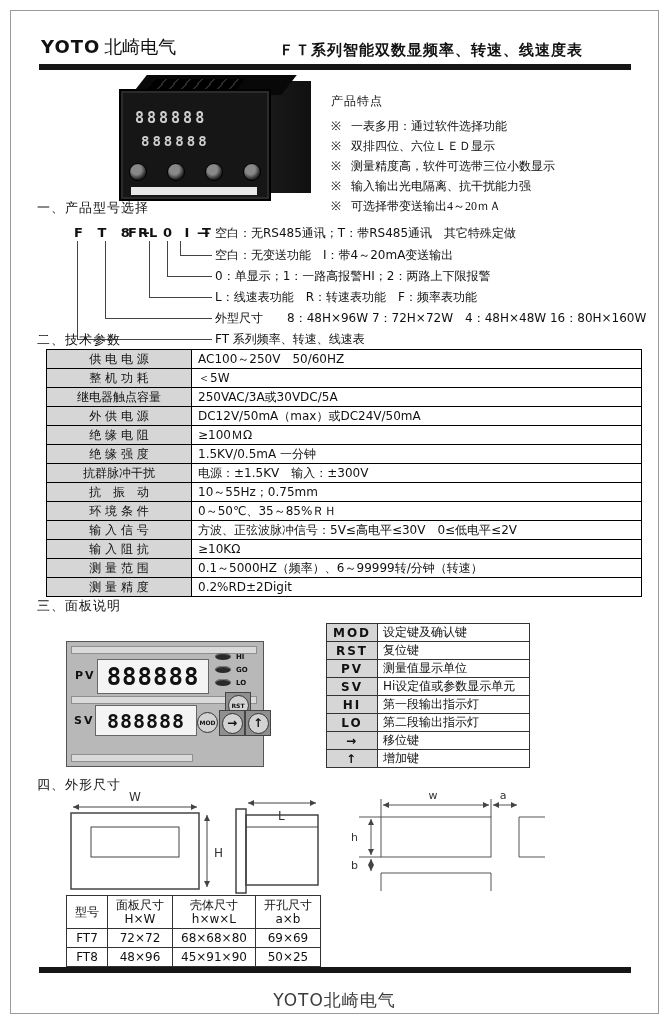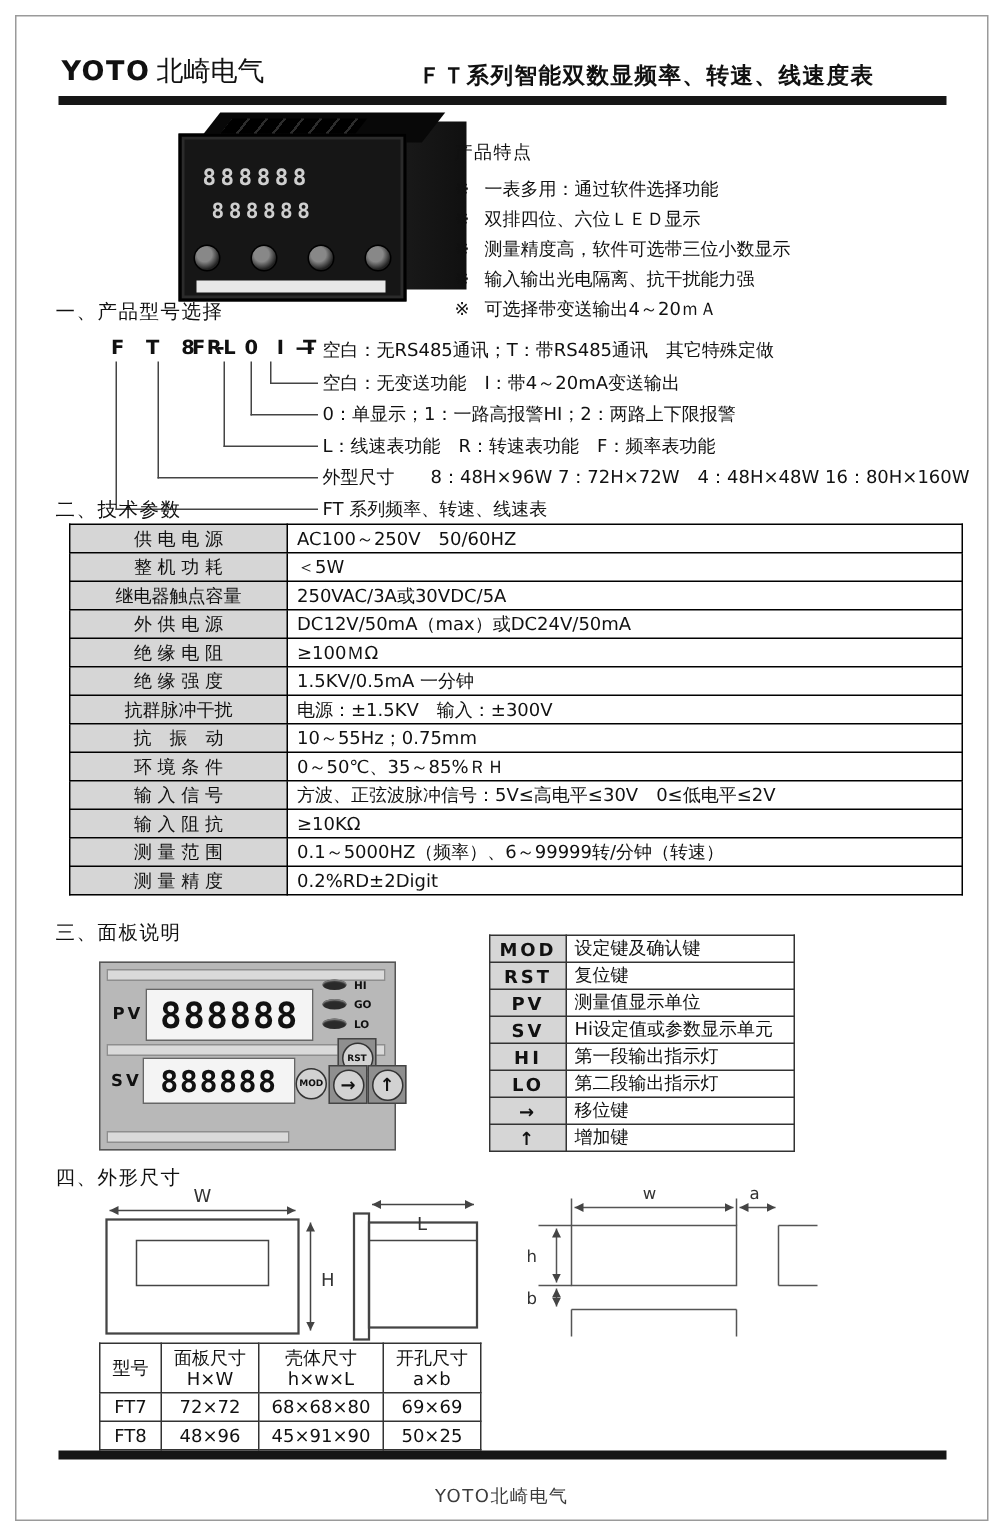--- a/index.html
+++ b/index.html
@@ -27,21 +27,21 @@
                 background:repeating-linear-gradient(90deg,#000 0 10px,#2c2c2c 10px 12px);transform:skewX(-38deg);}
   .photo .drow{position:absolute;left:14px;color:#cfcfcf;font-family:"DejaVu Sans Mono","Liberation Mono",monospace;
                font-weight:bold;letter-spacing:3px;}
   .photo .drow.pv{top:18px;font-size:15px;}
   .photo .drow.sv{top:42px;font-size:14px;left:20px;}
   .photo .btns{position:absolute;left:8px;top:72px;width:132px;display:flex;justify-content:space-between;}
   .photo .pbtn{width:16px;height:16px;border-radius:50%;
                background:radial-gradient(circle at 40% 35%,#888 0 35%,#222 70%);border:1px solid #000;}
   .photo .label-strip{position:absolute;left:10px;bottom:4px;width:126px;height:8px;background:#e8e8e8;}
   
-  .features{position:absolute;left:292px;top:82px;width:330px;}
+  .features{position:absolute;left:320px;top:82px;width:330px;font-family:Liberation Serif, serif;}
   .features .fh{font-size:12px;margin-bottom:6px;letter-spacing:1px;}
   .features ul{list-style:none;margin:0;padding:0;}
   .features li{font-size:12px;line-height:20px;white-space:nowrap;}
   .features li .b{margin-right:10px;}
   
   .sec{position:absolute;left:26px;font-size:13px;letter-spacing:1px;}
   
   .model{position:absolute;left:28px;top:210px;width:606px;height:128px;font-size:12px;}
   .model .code{position:absolute;top:4px;font-weight:bold;font-size:13px;white-space:nowrap;}
   .model .c1{left:35px;letter-spacing:5px;text-align:right;}
@@ -80,21 +80,21 @@
   
   .keys{position:absolute;left:315px;top:612px;width:204px;border-collapse:collapse;font-size:12px;}
   .keys td{border:1px solid #333;height:17px;padding:0 5px;white-space:nowrap;}
   .keys td.k{background:#d6d6d6;width:40px;text-align:center;font-weight:bold;letter-spacing:2px;}
   
   .dims-svg{position:absolute;left:30px;top:776px;}
   .dimtab{position:absolute;left:55px;top:884px;border-collapse:collapse;font-size:12px;text-align:center;}
   .dimtab td{border:1px solid #333;padding:2px 8px;white-space:nowrap;}
   .dimtab .hd div{line-height:14px;}
   
-  .footer{position:absolute;left:0;top:978px;width:647px;text-align:center;font-size:12px;color:#3c3c3c;letter-spacing:1px;}
+  .footer{position:absolute;left:0;top:978px;width:647px;text-align:center;font-size:17px;color:#3c3c3c;letter-spacing:1px;}
   svg text{font-family:"DejaVu Sans","Liberation Sans",sans-serif;fill:#333;}
 </style>
 </head>
 <body>
 
 <div class="sheet">
 
   <div class="brand">
     <span class="en">YOTO</span><span class="cn">北崎电气</span>
   </div>
@@ -201,21 +201,21 @@
           <td class="l">测 量 范 围</td>
           <td>0.1～5000HZ（频率）、6～99999转/分钟（转速）</td>
         </tr>
     <tr>
           <td class="l">测 量 精 度</td>
           <td>0.2%RD±2Digit</td>
         </tr>
   </tbody>
     </table>
 
-  <div class="sec" style="top:602px;text-align:right;">三、面板说明</div>
+  <div class="sec" style="top:586px;text-align:right;">三、面板说明</div>
   <div class="pdraw">
     <div class="strip s1"></div>
     <div class="strip s2"></div>
     <div class="strip s3"></div>
     <div class="plabel" style="left:8px;top:27px;">PV</div>
     <div class="disp pv">888888</div>
     <div class="plabel" style="left:7px;top:72px;">SV</div>
     <div class="disp sv">888888</div>
     <div class="led" style="top:11px;"></div>
     <div class="ledlab" style="top:11px;">HI</div>

